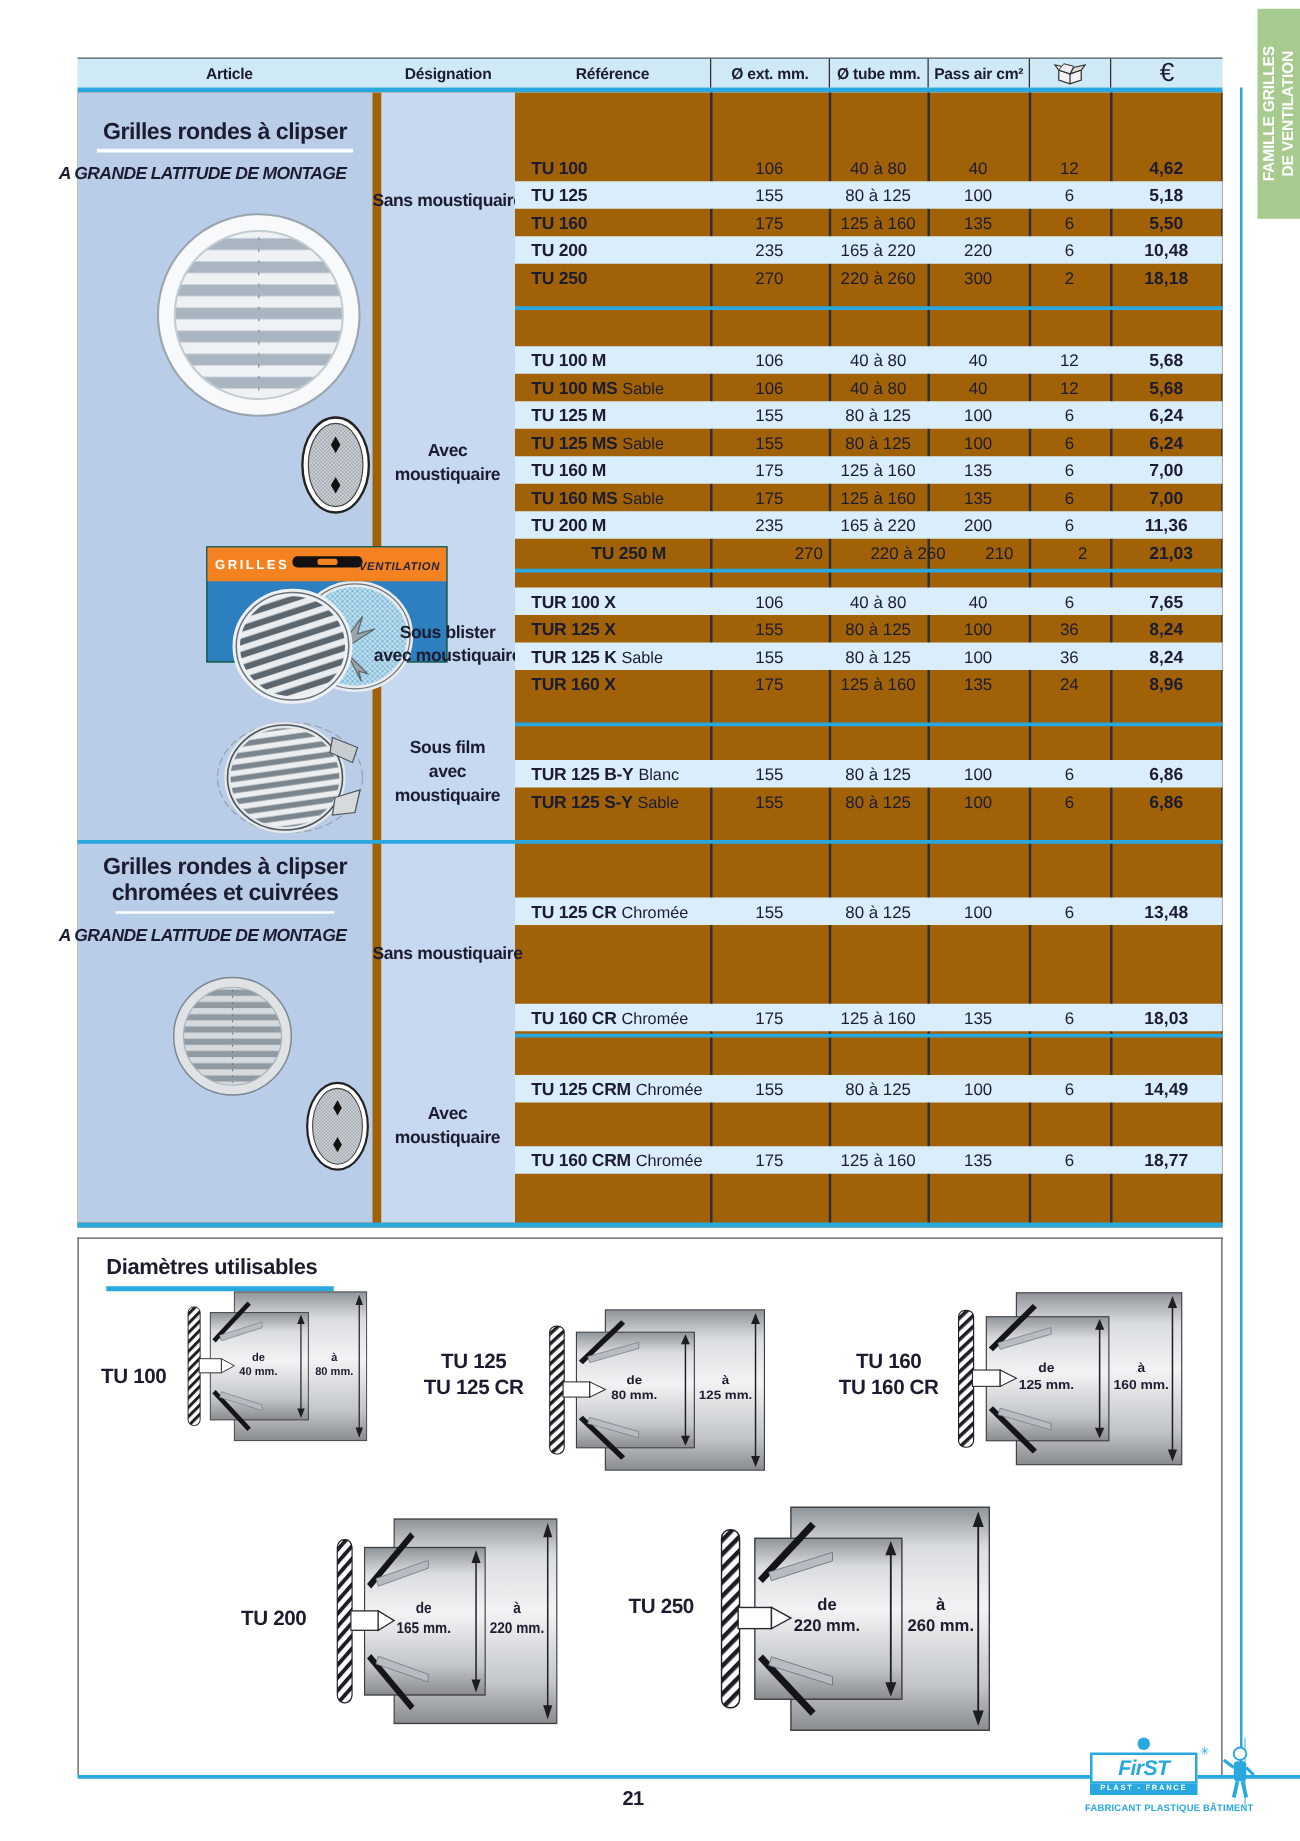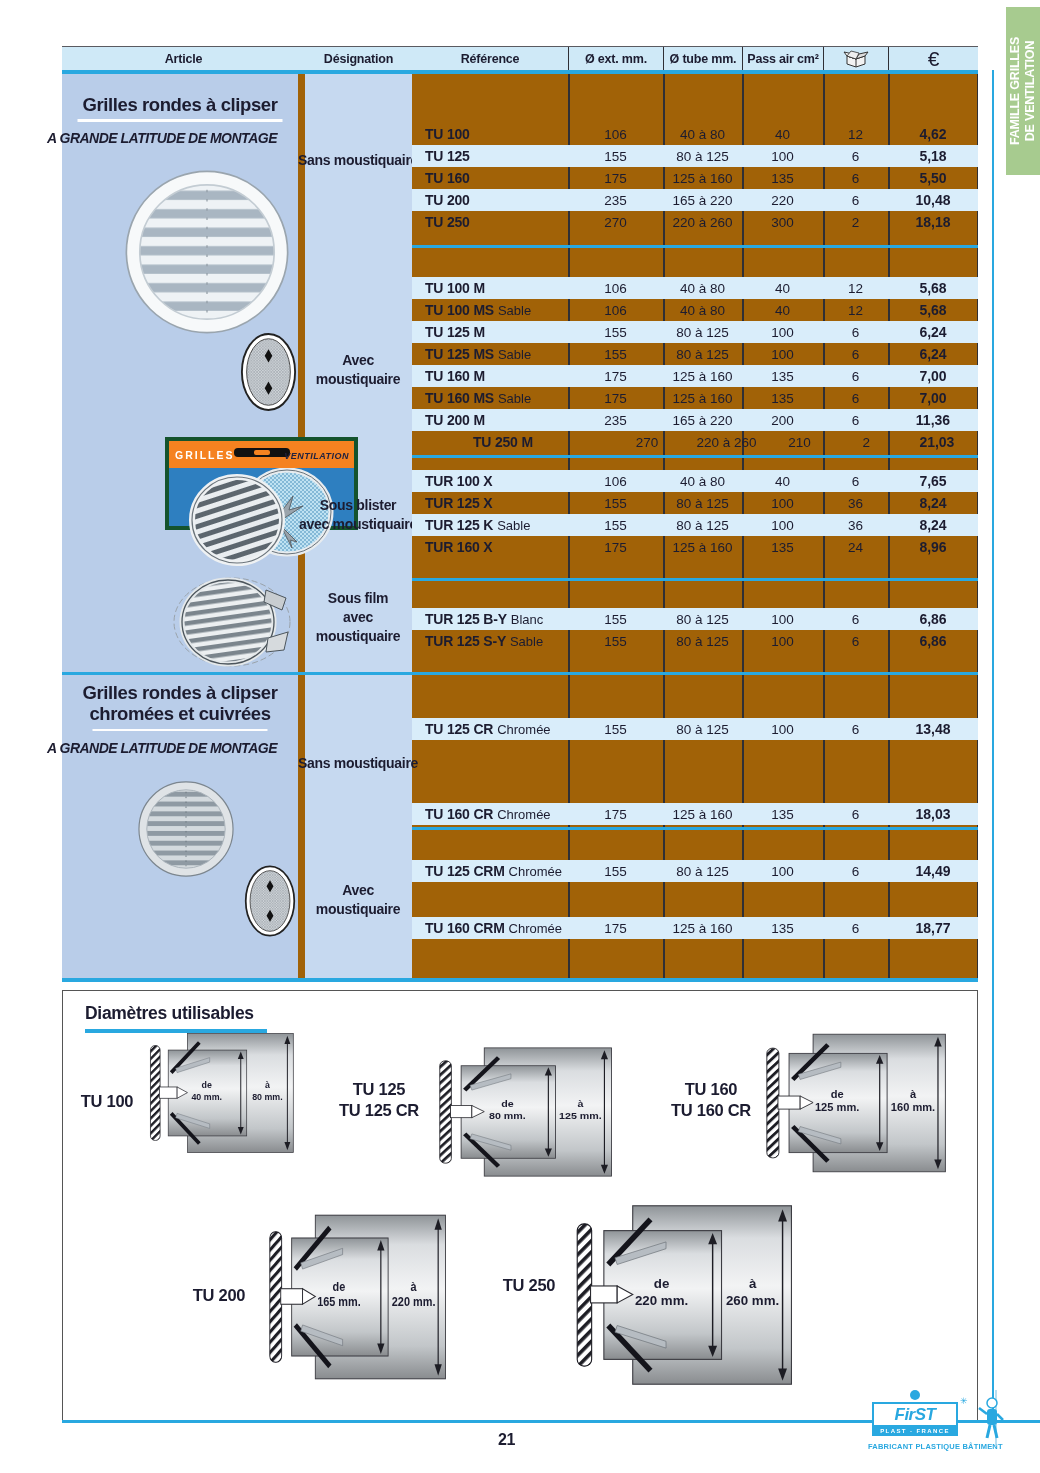--- a/index.html
+++ b/index.html
@@ -47,21 +47,21 @@
 
   .gtitle{position:absolute;left:118px;transform:translateX(-50%);text-align:center;
     font-weight:bold;font-size:18.5px;letter-spacing:-.4px;line-height:1.15;white-space:nowrap;}
   .tunder{height:2.5px;background:#fff;margin:4px auto 0;width:205px;}
   .gsub{position:absolute;left:100px;transform:translateX(-50%);font-weight:bold;font-size:14px;
     letter-spacing:-.5px;white-space:nowrap;font-style:italic;}
 
   .imgbox{position:absolute;}
 
   
-  .blister{position:absolute;left:103px;top:363px;width:193px;height:93px;background:var(--blister-blue);border:4px solid #14532d;}
+  .blister{position:absolute;left:103px;top:363px;width:193px;height:93px;background:var(--blister-blue);border:1px solid #14532d;}
   .bl-band{position:relative;height:27px;background:var(--orange);}
   .bl-hook{position:absolute;left:50%;top:7px;transform:translateX(-50%);width:56px;height:9px;background:#111;border-radius:4px;}
   .bl-hook:after{content:"";position:absolute;left:50%;top:2px;transform:translateX(-50%);width:16px;height:5px;background:var(--orange);border-radius:2px;}
   .bl-left{position:absolute;left:6px;top:8px;color:#fff;font-weight:bold;font-size:10.5px;letter-spacing:2px;}
   .bl-right{position:absolute;right:5px;top:10px;color:#23233f;font-weight:bold;font-style:italic;font-size:9px;letter-spacing:.5px;}
 
   
   .diagbox{position:absolute;left:62px;top:990px;width:916px;height:430px;border:1px solid #555;border-bottom:none;}
   .diag-title{position:absolute;left:22px;top:12px;font-weight:bold;font-size:17.5px;letter-spacing:-.3px;}
   .diag-under{position:absolute;left:22px;top:38px;width:182px;height:3.5px;background:var(--cyan);}

